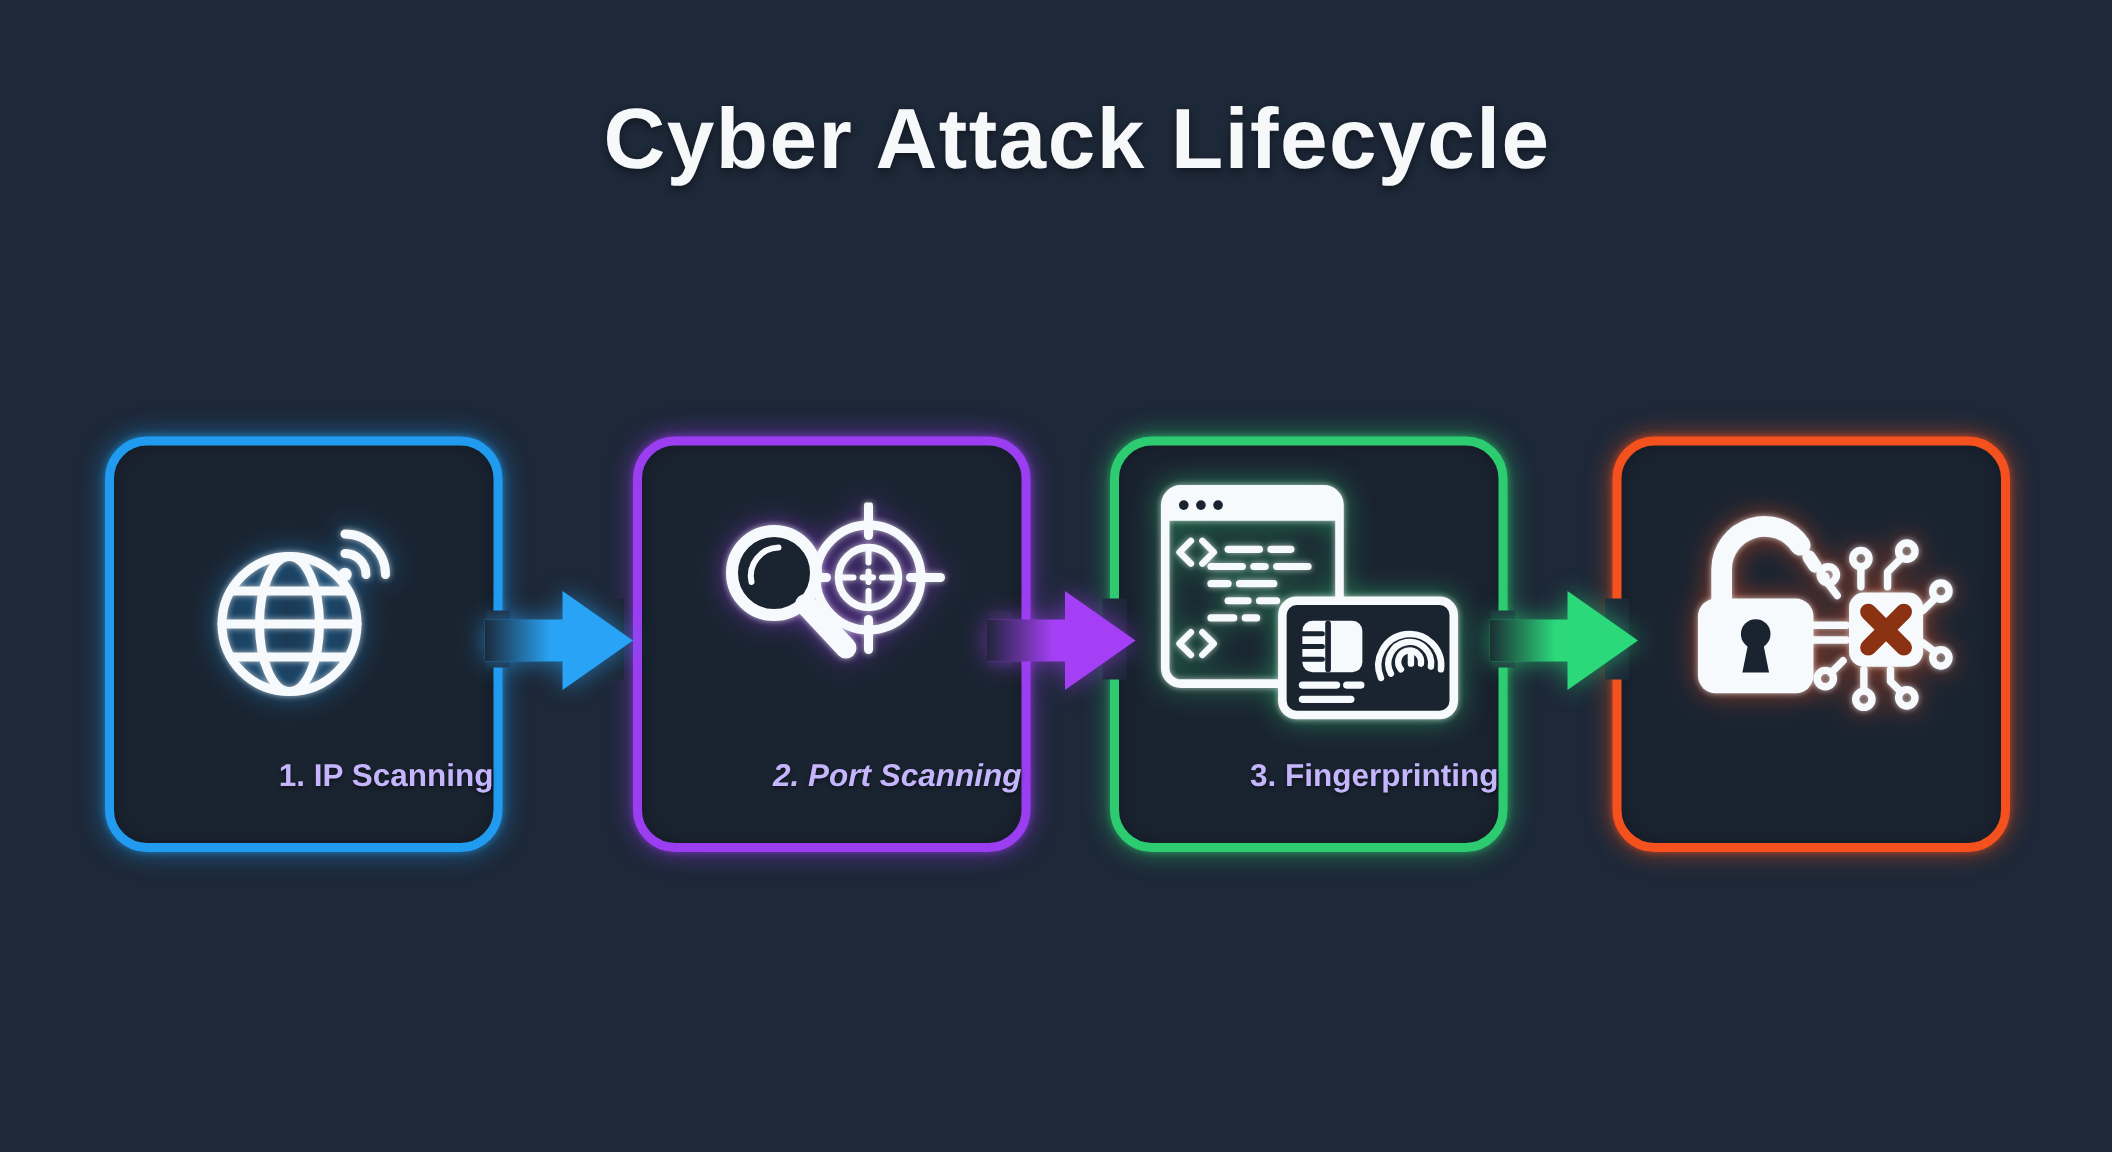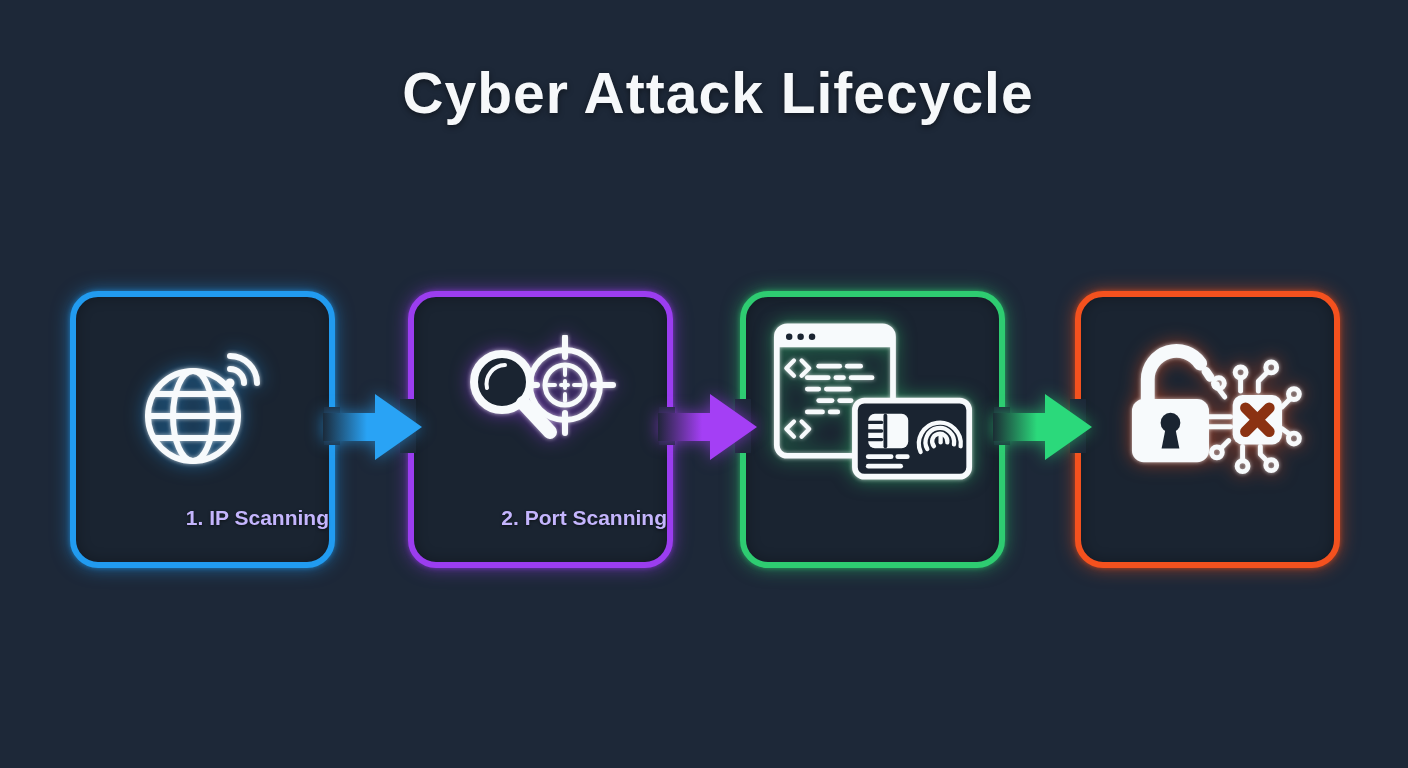--- a/index.html
+++ b/index.html
@@ -26,21 +26,21 @@
     box-sizing:border-box;
     border:6px solid var(--accent,#fff);
     border-radius:28px;
     background:#1A2431;
     box-shadow:0 0 5px var(--accent-soft,rgba(255,255,255,.4)),
                0 0 18px var(--accent-soft,rgba(255,255,255,.4)),
                inset 0 0 14px rgba(0,0,0,.30);
     z-index:1;
   }
   .stage-1{left:70px;}
-  .stage-2{left:408px;}
+  .stage-2{left:422px;font-style:italic;}
   .stage-3{left:740px;}
   .stage-4{left:1075px;}
 
   .icon-wrap{
     position:absolute;top:18px;left:0;right:0;height:172px;
     display:flex;align-items:center;justify-content:center;
   }
   .icon-svg{
     filter:drop-shadow(0 0 2px rgba(255,255,255,.65))
            drop-shadow(0 0 9px var(--accent-soft,rgba(255,255,255,.5)));
@@ -167,20 +167,21 @@
         <line class="wht" x1="100" y1="141" x2="124" y2="141" stroke-width="5"></line>
         <line class="wht" x1="131" y1="141" x2="141" y2="141" stroke-width="5"></line>
         <line class="wht" x1="100" y1="151" x2="134" y2="151" stroke-width="5"></line>
 
         <path class="wht" d="M 155 136 A 22 22 0 1 1 197 130" stroke-width="4.5"></path>
         <path class="wht" d="M 162 133 A 15 15 0 1 1 190 128" stroke-width="4.5"></path>
         <path class="wht" d="M 169 130 A 8 8 0 1 1 183 126" stroke-width="4.5"></path>
         <line class="wht" x1="176" y1="118" x2="176" y2="126" stroke-width="4.5"></line>
       </svg>
     </div>
+    <div class="stage-label">3. Fingerprinting</div>
   </div>
 
   <div class="stage stage-4" style="--accent: #F4511E; --accent-soft: rgba(244,81,30,0.55);">
     <div class="icon-wrap">
       <svg class="icon-svg" width="188" height="158" viewBox="0 0 190 160">
 
         <path class="wht" d="M 34 80 V 58 A 29 29 0 0 1 87 42" stroke-width="14"></path>
         <line class="wht" x1="93" y1="50" x2="97" y2="56" stroke-width="9"></line>
         <circle class="wfill" cx="103" cy="64" r="4"></circle>
 

